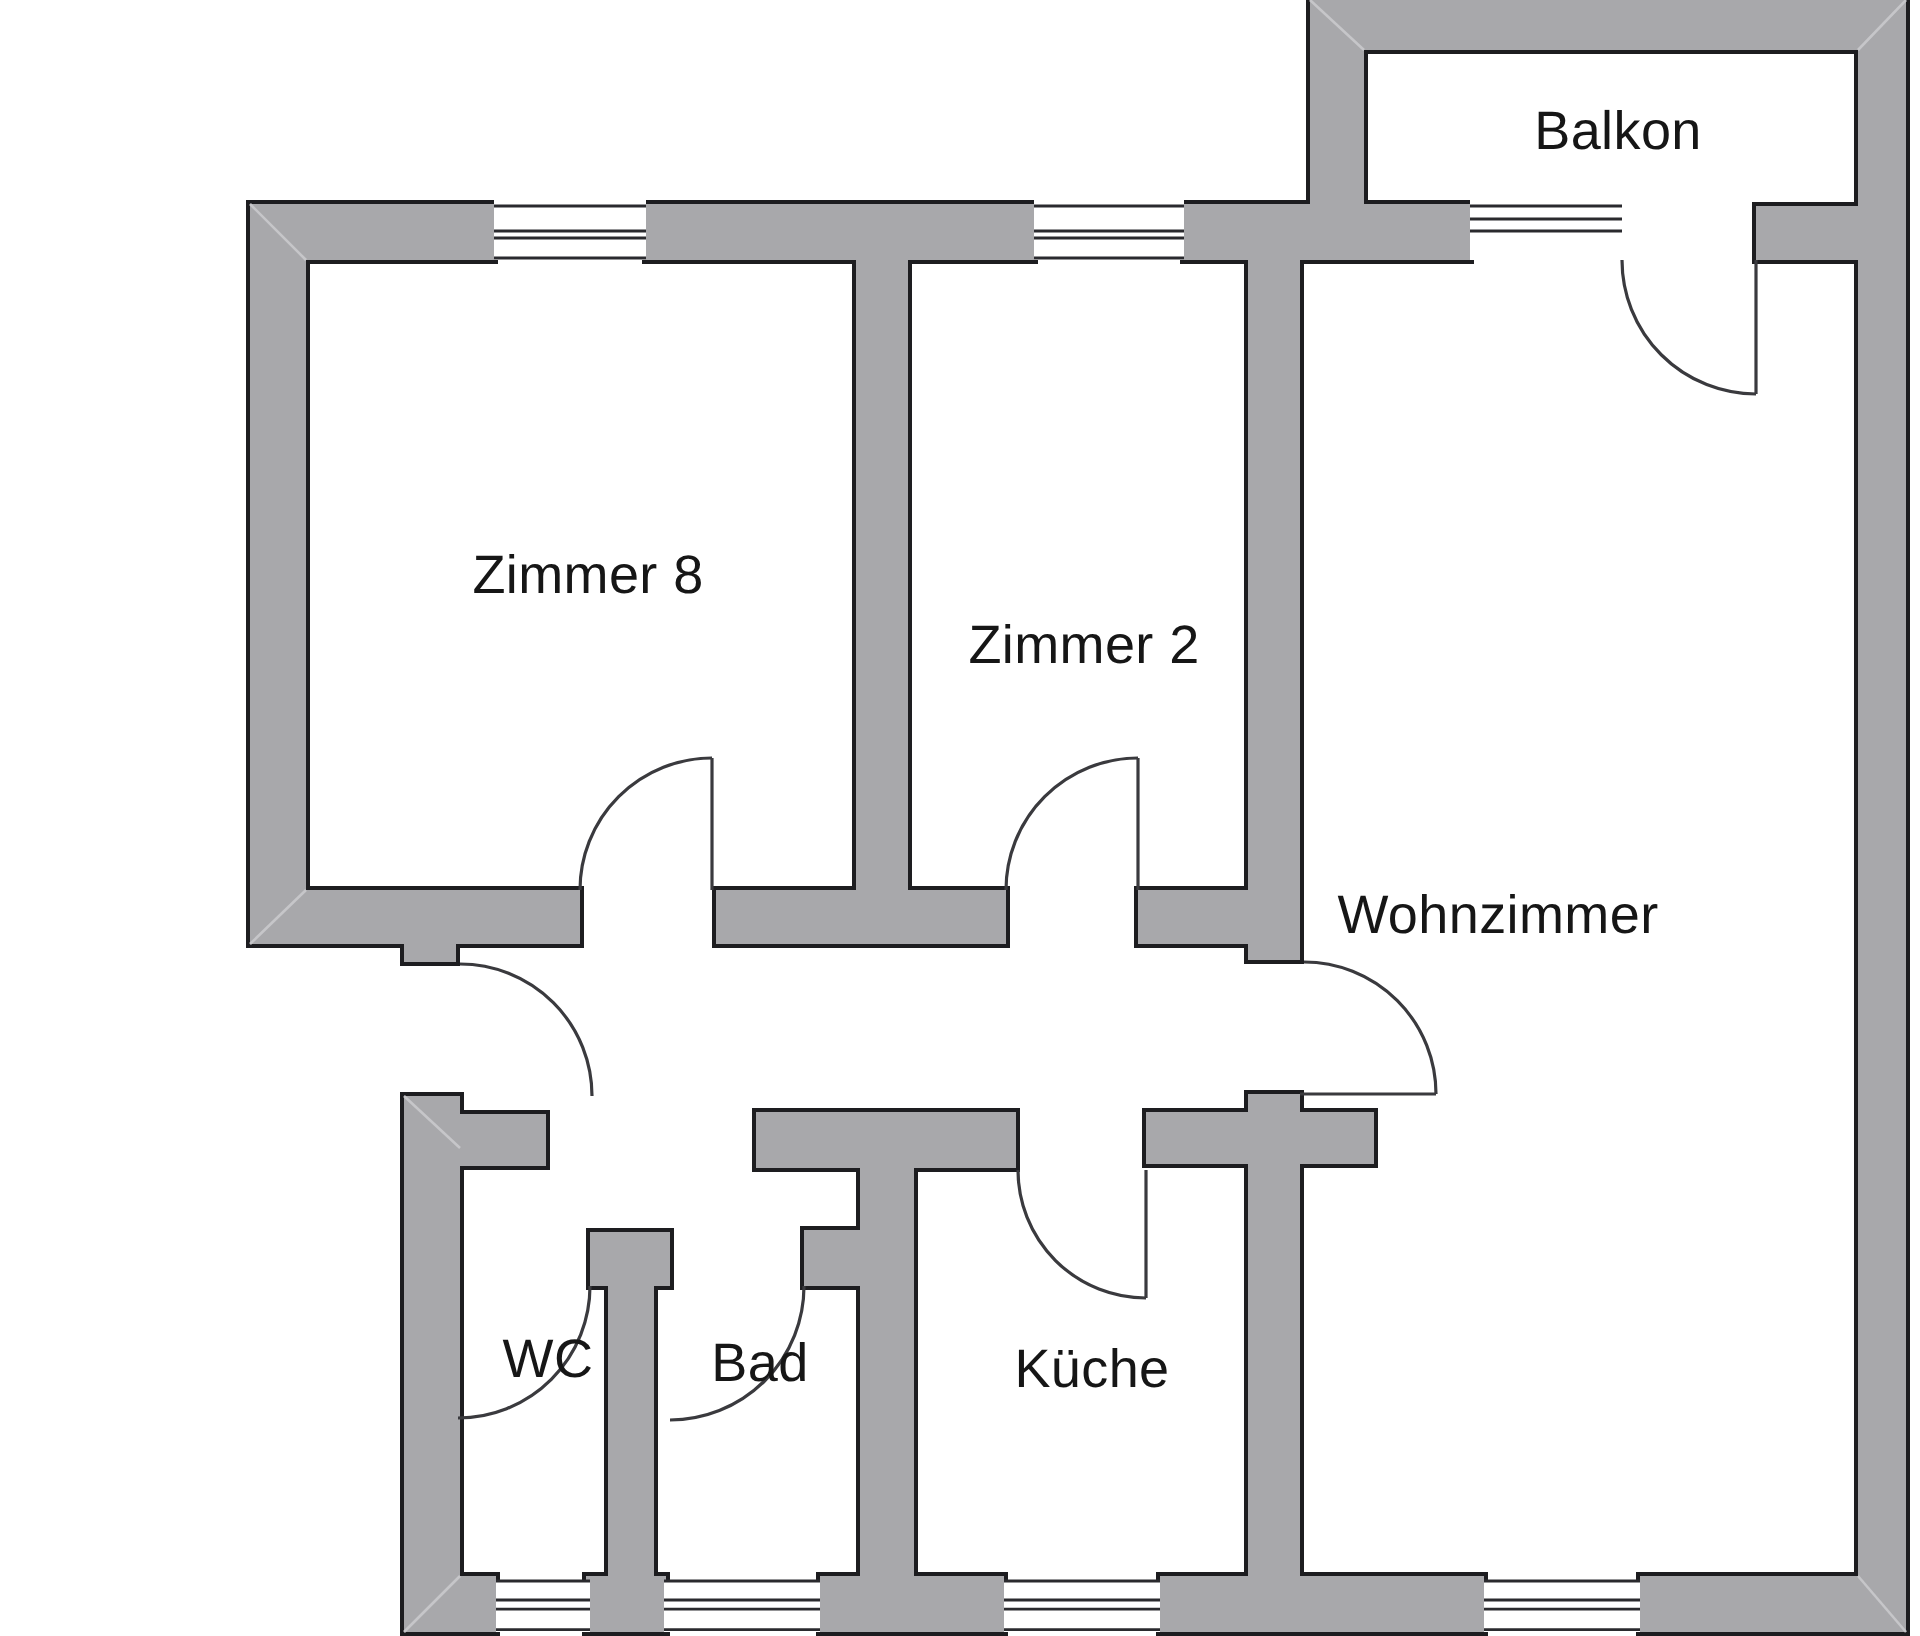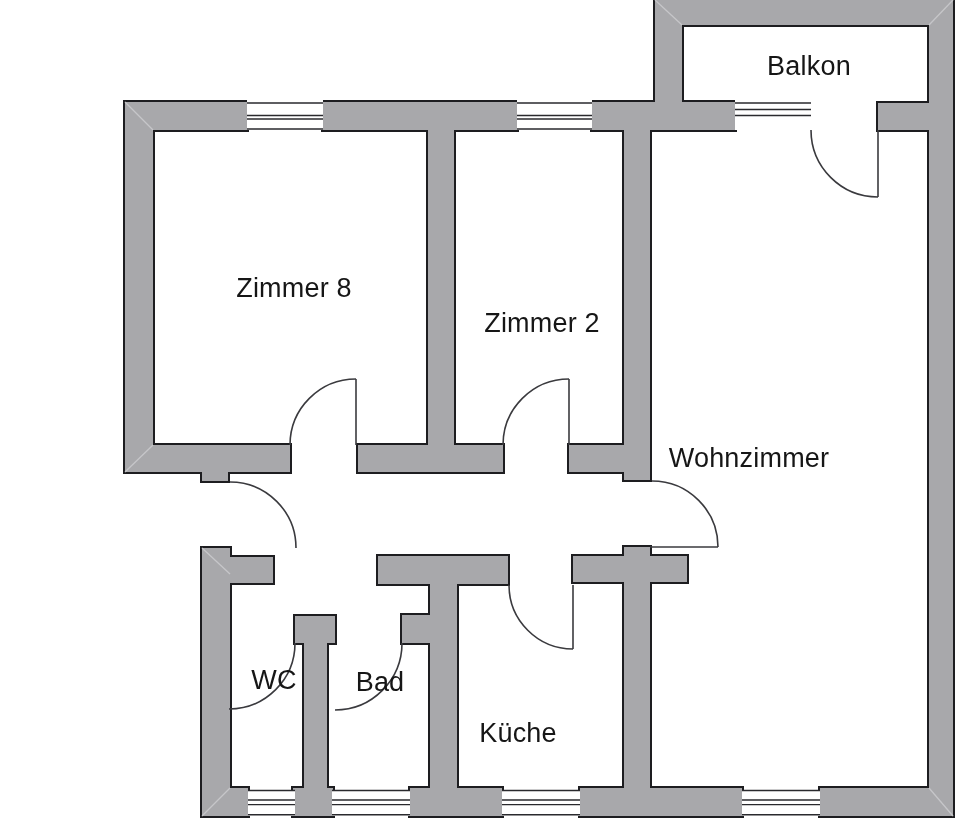--- a/index.html
+++ b/index.html
@@ -33,21 +33,21 @@
     font-size:27px;
     letter-spacing:0.2px;
     color:var(--text);
     white-space:nowrap;
     user-select:none;
   }
   #lbl-balkon     {left:809px;top:66px;}
   #lbl-zimmer1    {left:294px;top:288px;}
   #lbl-zimmer2    {left:542px;top:287px;margin-top:36px;}
   #lbl-wohnzimmer {left:749px;top:458px;}
-  #lbl-kueche     {left:518px;top:685px;margin-top:48px;}
+  #lbl-kueche     {left:546px;top:685px;}
   #lbl-wc         {left:274px;top:680px;}
   #lbl-bad        {left:380px;top:682px;}
 </style>
 </head>
 <body>
 
 <div class="plan">
 
   <svg width="960" height="818" viewBox="0 0 960 818">
 

